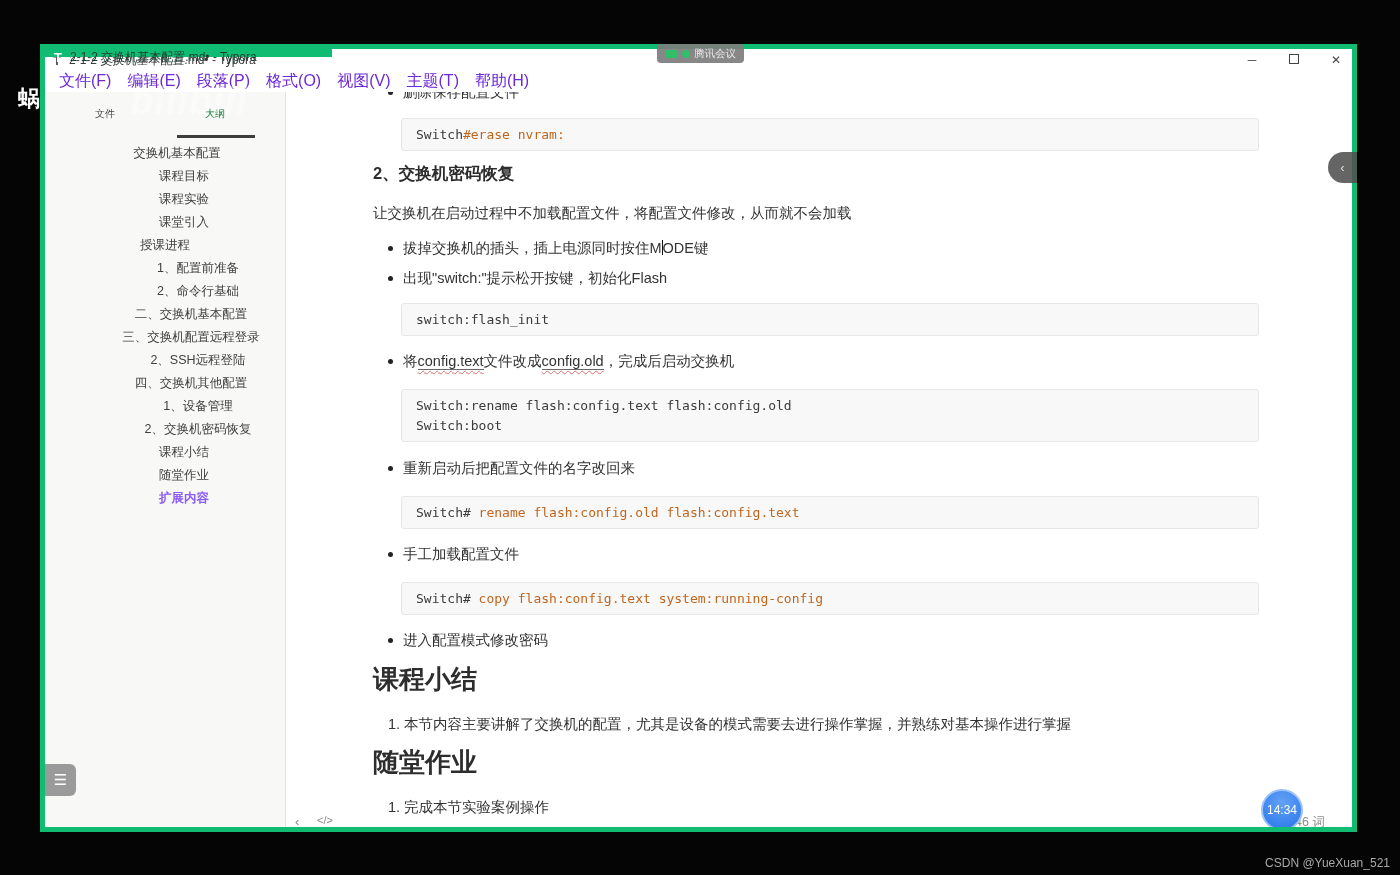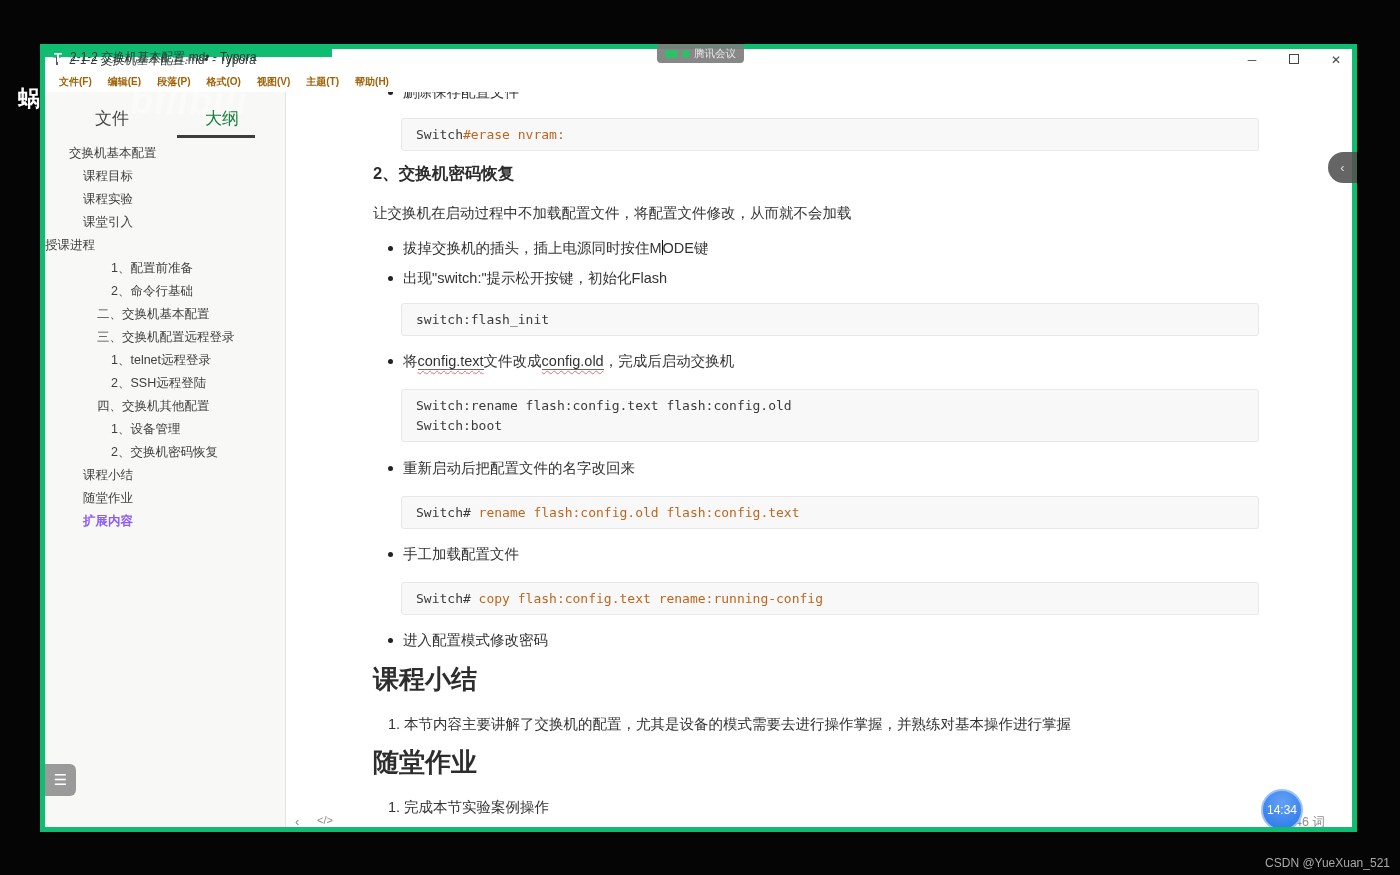--- a/index.html
+++ b/index.html
@@ -10,32 +10,32 @@
   
   .win { position:absolute; left:40px; top:44px; width:1317px; height:788px;
          border:5px solid #10bb72; background:#fff; }
   .titlebar { position:relative; height:22px; background:#fff; display:flex; align-items:center; }
   .app-icon { font-weight:bold; color:#555; font-size:13px; margin-left:4px; width:16px; text-align:center; }
   .title-text { font-size:12px; color:#3a3a3a; margin-left:4px; white-space:nowrap; }
   .win-controls { position:absolute; right:8px; top:0; height:22px; display:flex; align-items:center; gap:26px; }
   .wc { color:#444; font-size:12px; width:16px; text-align:center; cursor:default; }
   .wc-max { width:10px; height:10px; border:1.5px solid #444; display:inline-block; }
   .menubar { height:21px; background:#fff; display:flex; align-items:center; padding-left:6px; }
-  .menu-item { font-size:10px; color:#a16207; padding:0 8px; white-space:nowrap;font-weight:bold; }
+  .menu-item { font-size:16px; color:#6d28d9; padding:0 8px; white-space:nowrap; }
 
   .body-row { display:flex; height:735px; }
 
   
   .sidebar { position:relative; width:241px; background:#f8f8f7; border-right:1px solid #e4e4e4; overflow:hidden; }
   .side-tabs { position:absolute; top:10px; left:0; width:100%; height:30px; }
-  .side-tab { position:absolute; font-size:17px; color:#474747; }
+  .side-tab { position:absolute; font-size:10px; color:#474747; }
   .tab-files { left:50px; top:5px; }
   .tab-outline { left:160px; top:5px; color:#15803d; }
   .tab-underline { position:absolute; left:132px; top:33px; width:78px; height:3px; background:#3d3d3d; }
-  .outline-list { position:absolute; top:50px; left:0; width:100%; }
+  .outline-list { position:absolute; top:50px; left:0; width:100%;text-align:center; }
   .o-item { height:23px; line-height:23px; font-size:12.5px; color:#3f3f3f; white-space:nowrap; overflow:hidden; }
   .o-bold { font-weight:bold; color:#8b5cf6; }
   .outline-toggle { position:absolute; left:0px; top:672px; width:31px; height:32px; background:#9a9a9a;
                     border-radius:0 6px 6px 0; color:#fff; display:flex; align-items:center; justify-content:center;
                     font-size:15px; }
 
   
   .main { position:relative; flex:1; background:#fff; overflow:hidden; }
   .art { position:absolute; top:0; left:87px; width:900px; }
   .blk { position:absolute; white-space:nowrap; }
@@ -114,21 +114,20 @@
         <div class="outline-list">
           <div class="o-item" style="padding-left:24px">交换机基本配置</div>
           <div class="o-item" style="padding-left:38px">课程目标</div>
           <div class="o-item" style="padding-left:38px">课程实验</div>
           <div class="o-item" style="padding-left:38px">课堂引入</div>
           <div class="o-item" style="">授课进程</div>
           <div class="o-item" style="padding-left:66px">1、配置前准备</div>
           <div class="o-item" style="padding-left:66px">2、命令行基础</div>
           <div class="o-item" style="padding-left:52px">二、交换机基本配置</div>
           <div class="o-item" style="padding-left:52px">三、交换机配置远程登录</div>
-          <div class="o-item" style="padding-left:66px">1、telnet远程登录</div>
           <div class="o-item" style="padding-left:66px">2、SSH远程登陆</div>
           <div class="o-item" style="padding-left:52px">四、交换机其他配置</div>
           <div class="o-item" style="padding-left:66px">1、设备管理</div>
           <div class="o-item" style="padding-left:66px">2、交换机密码恢复</div>
           <div class="o-item" style="padding-left:38px">课程小结</div>
           <div class="o-item" style="padding-left:38px">随堂作业</div>
           <div class="o-item o-bold" style="padding-left:38px">扩展内容</div>
         </div>
         <div class="outline-toggle">
           <span>☰</span>
@@ -183,21 +182,21 @@
           <div class="blk codeblk" style="top:404px">
             <span>Switch#</span><span class="code-accent"> rename flash:config.old flash:config.text</span>
           </div>
 
           <div class="blk bullet" style="top:453px; left:15px">
             <span class="bdot"></span>
             <span class="p-text">手工加载配置文件</span>
           </div>
 
           <div class="blk codeblk" style="top:490px">
-            <span>Switch#</span><span class="code-accent"> copy flash:config.text rename:running-config</span>
+            <span>Switch#</span><span class="code-accent"> copy flash:config.text system:running-config</span>
           </div>
 
           <div class="blk bullet" style="top:539px; left:15px">
             <span class="bdot"></span>
             <span class="p-text">进入配置模式修改密码</span>
           </div>
 
           <div class="blk h1" style="top:570px">课程小结</div>
 
           <div class="blk ol-item" style="top:623px; left:15px">

